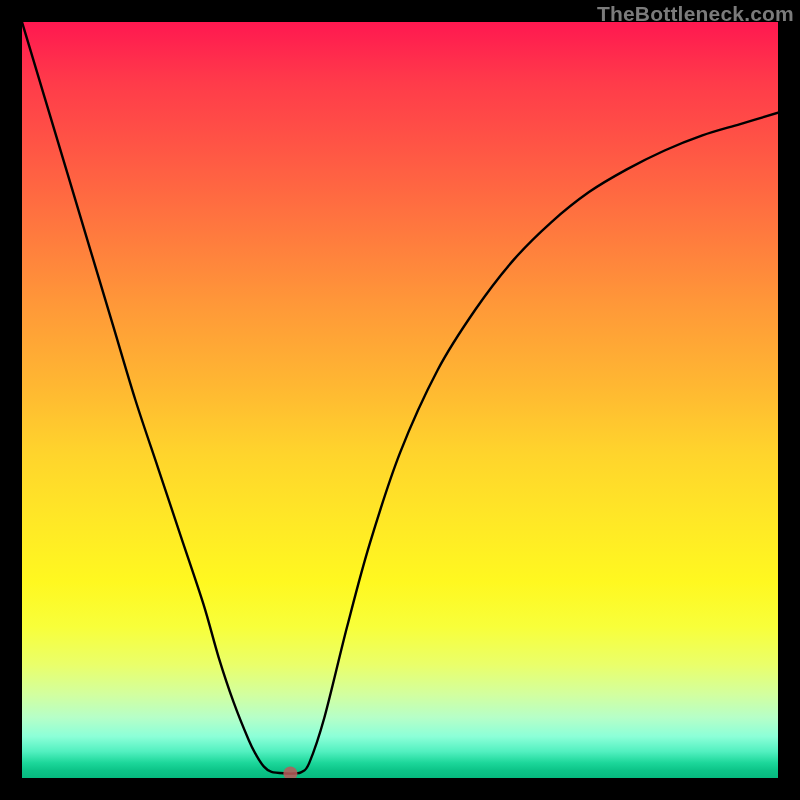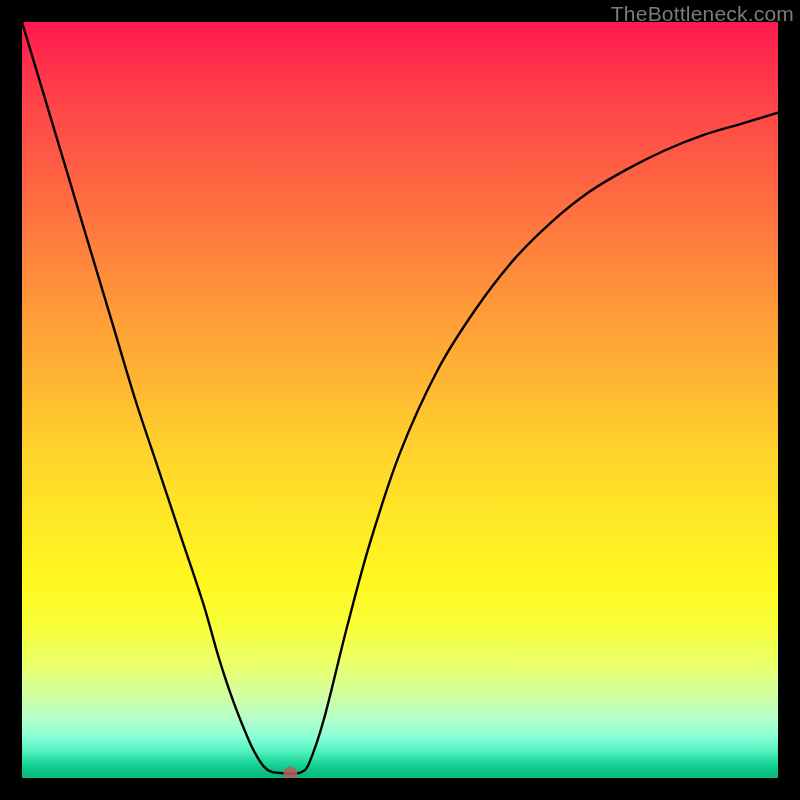--- a/index.html
+++ b/index.html
@@ -52,21 +52,21 @@
     top: 0;
     width: 756px;
     height: 756px;
   }
   .watermark {
     position: absolute;
     top: 2px;
     right: 6px;
     color: #7b7b7b;
     font-size: 21px;
-    font-weight: 400;
+    font-weight: 700;
     letter-spacing: 0.2px;
     user-select: none;
   }
 </style>
 </head>
 <body>
 
 <div class="frame">
   <div class="plot">
     <svg class="curve" viewBox="0 0 756 756" preserveAspectRatio="none">

